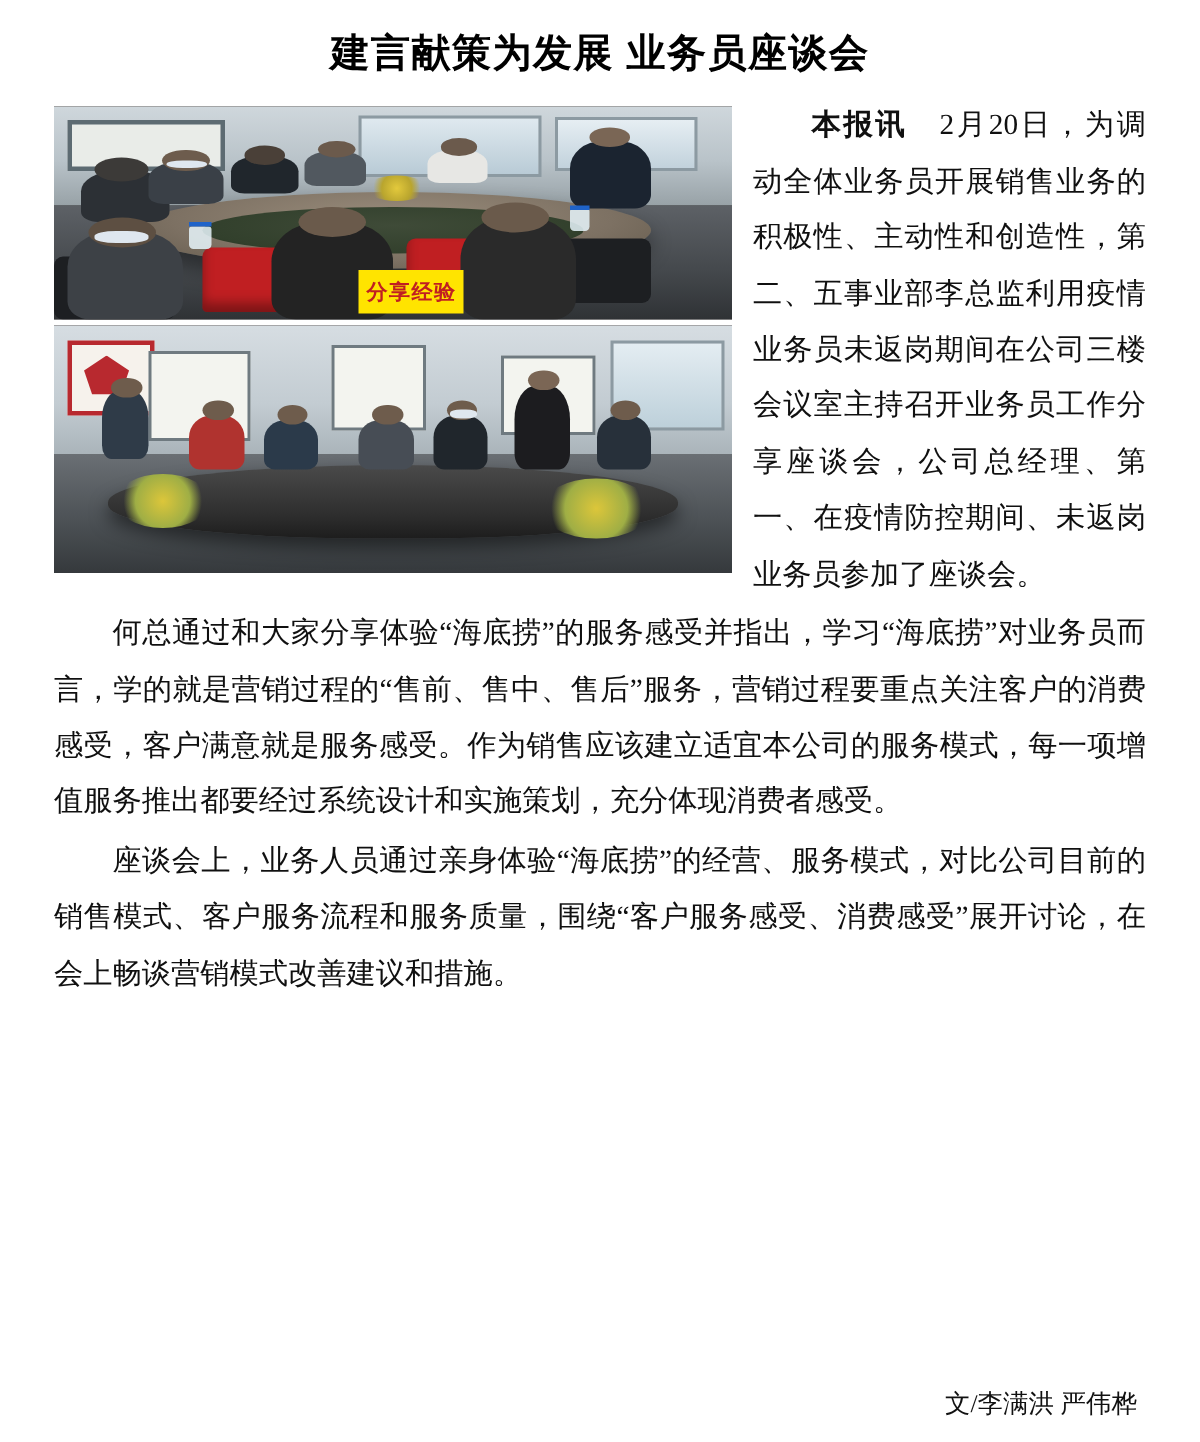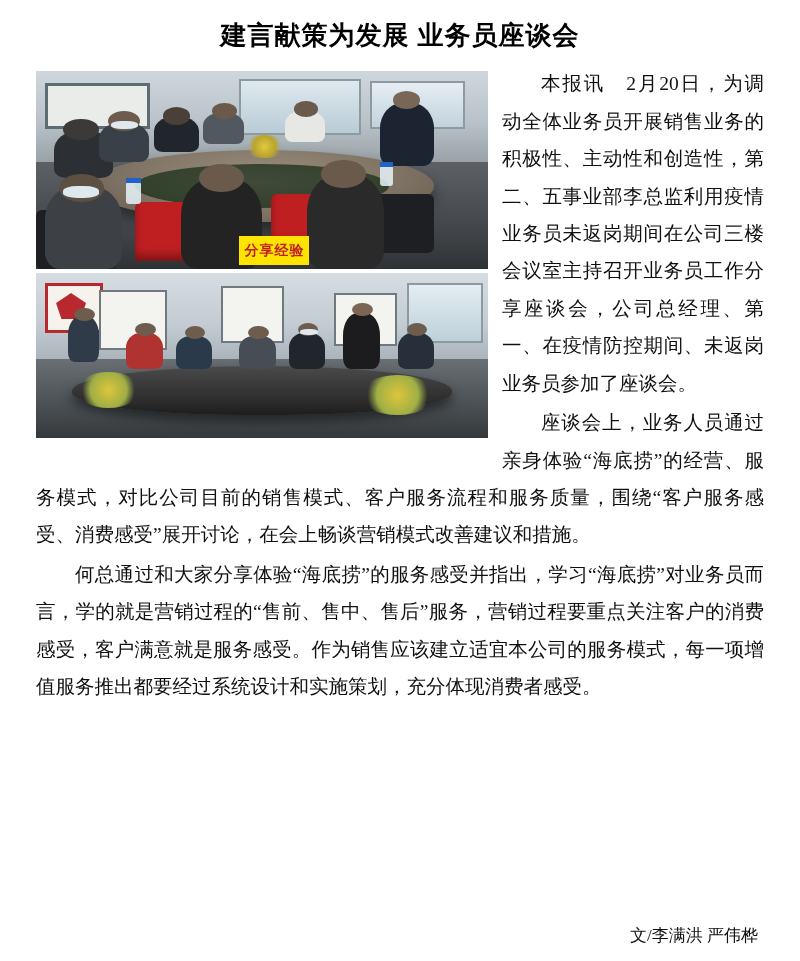--- a/index.html
+++ b/index.html
@@ -37,34 +37,34 @@
     line-height: 1.92;
     text-align: justify;
     text-justify: inter-ideograph;
     color: #101010;
   }
   .para {
     margin: 0 0 2px 0;
     text-indent: 2em;
   }
   .para .lead {
-    font-weight: normal;
+    font-weight: bold;
   }
   .figures {
     float: left;
     width: 452px;
     margin: 6px 14px 6px 0;
   }
   .photo {
     position: relative;
     width: 452px;
     overflow: hidden;
     background: #2b2b2b;
   }
-  .photo.one { height: 198px; margin-bottom: 4px; }
+  .photo.one { height: 142px; margin-bottom: 4px; }
   .photo.two { height: 165px; }
 
   
   .p1-wall {
     position: absolute; left:0; top:0; width:100%; height:46%;
     background: linear-gradient(180deg,#cfd7dc 0%, #b9c3c9 55%, #98a2a7 100%);
   }
   .p1-window {
     position: absolute; left: 45%; top: 4%; width: 26%; height: 26%;
     background: linear-gradient(180deg,#dfe9ef,#b9cbd6);
@@ -245,19 +245,19 @@
         <div class="person" style="left:80%;top:36%;width:8%;height:22%;background:#27303a;"></div>
         <div class="head" style="left:82%;top:30%;width:4.5%;height:8%;background:#6e5c4c;"></div>
 
         <div class="plant" style="left:9%;top:60%;width:14%;height:22%;background:radial-gradient(circle,#dcc63a 0%,#9fae45 50%,rgba(0,0,0,0) 72%);"></div>
         <div class="plant" style="left:72%;top:62%;width:16%;height:24%;background:radial-gradient(circle,#dcc63a 0%,#9fae45 50%,rgba(0,0,0,0) 72%);"></div>
       </div>
 
     </div>
 
     <p class="para"><span class="lead">本报讯</span><span>　2月20日，为调动全体业务员开展销售业务的积极性、主动性和创造性，第二、五事业部李总监利用疫情业务员未返岗期间在公司三楼会议室主持召开业务员工作分享座谈会，公司总经理、第一、在疫情防控期间、未返岗业务员参加了座谈会。</span></p>
+    <p class="para"><span>何总通过和大家分享体验“海底捞”的服务感受并指出，学习“海底捞”对业务员而言，学的就是营销过程的“售前、售中、售后”服务，营销过程要重点关注客户的消费感受，客户满意就是服务感受。作为销售应该建立适宜本公司的服务模式，每一项增值服务推出都要经过系统设计和实施策划，充分体现消费者感受。</span></p>
     <p class="para"><span>座谈会上，业务人员通过亲身体验“海底捞”的经营、服务模式，对比公司目前的销售模式、客户服务流程和服务质量，围绕“客户服务感受、消费感受”展开讨论，在会上畅谈营销模式改善建议和措施。</span></p>
-    <p class="para"><span>何总通过和大家分享体验“海底捞”的服务感受并指出，学习“海底捞”对业务员而言，学的就是营销过程的“售前、售中、售后”服务，营销过程要重点关注客户的消费感受，客户满意就是服务感受。作为销售应该建立适宜本公司的服务模式，每一项增值服务推出都要经过系统设计和实施策划，充分体现消费者感受。</span></p>
     <div class="clear"></div>
   </div>
 
   <div class="byline">文/李满洪  严伟桦</div>
 </div>
 
 </body></html>

